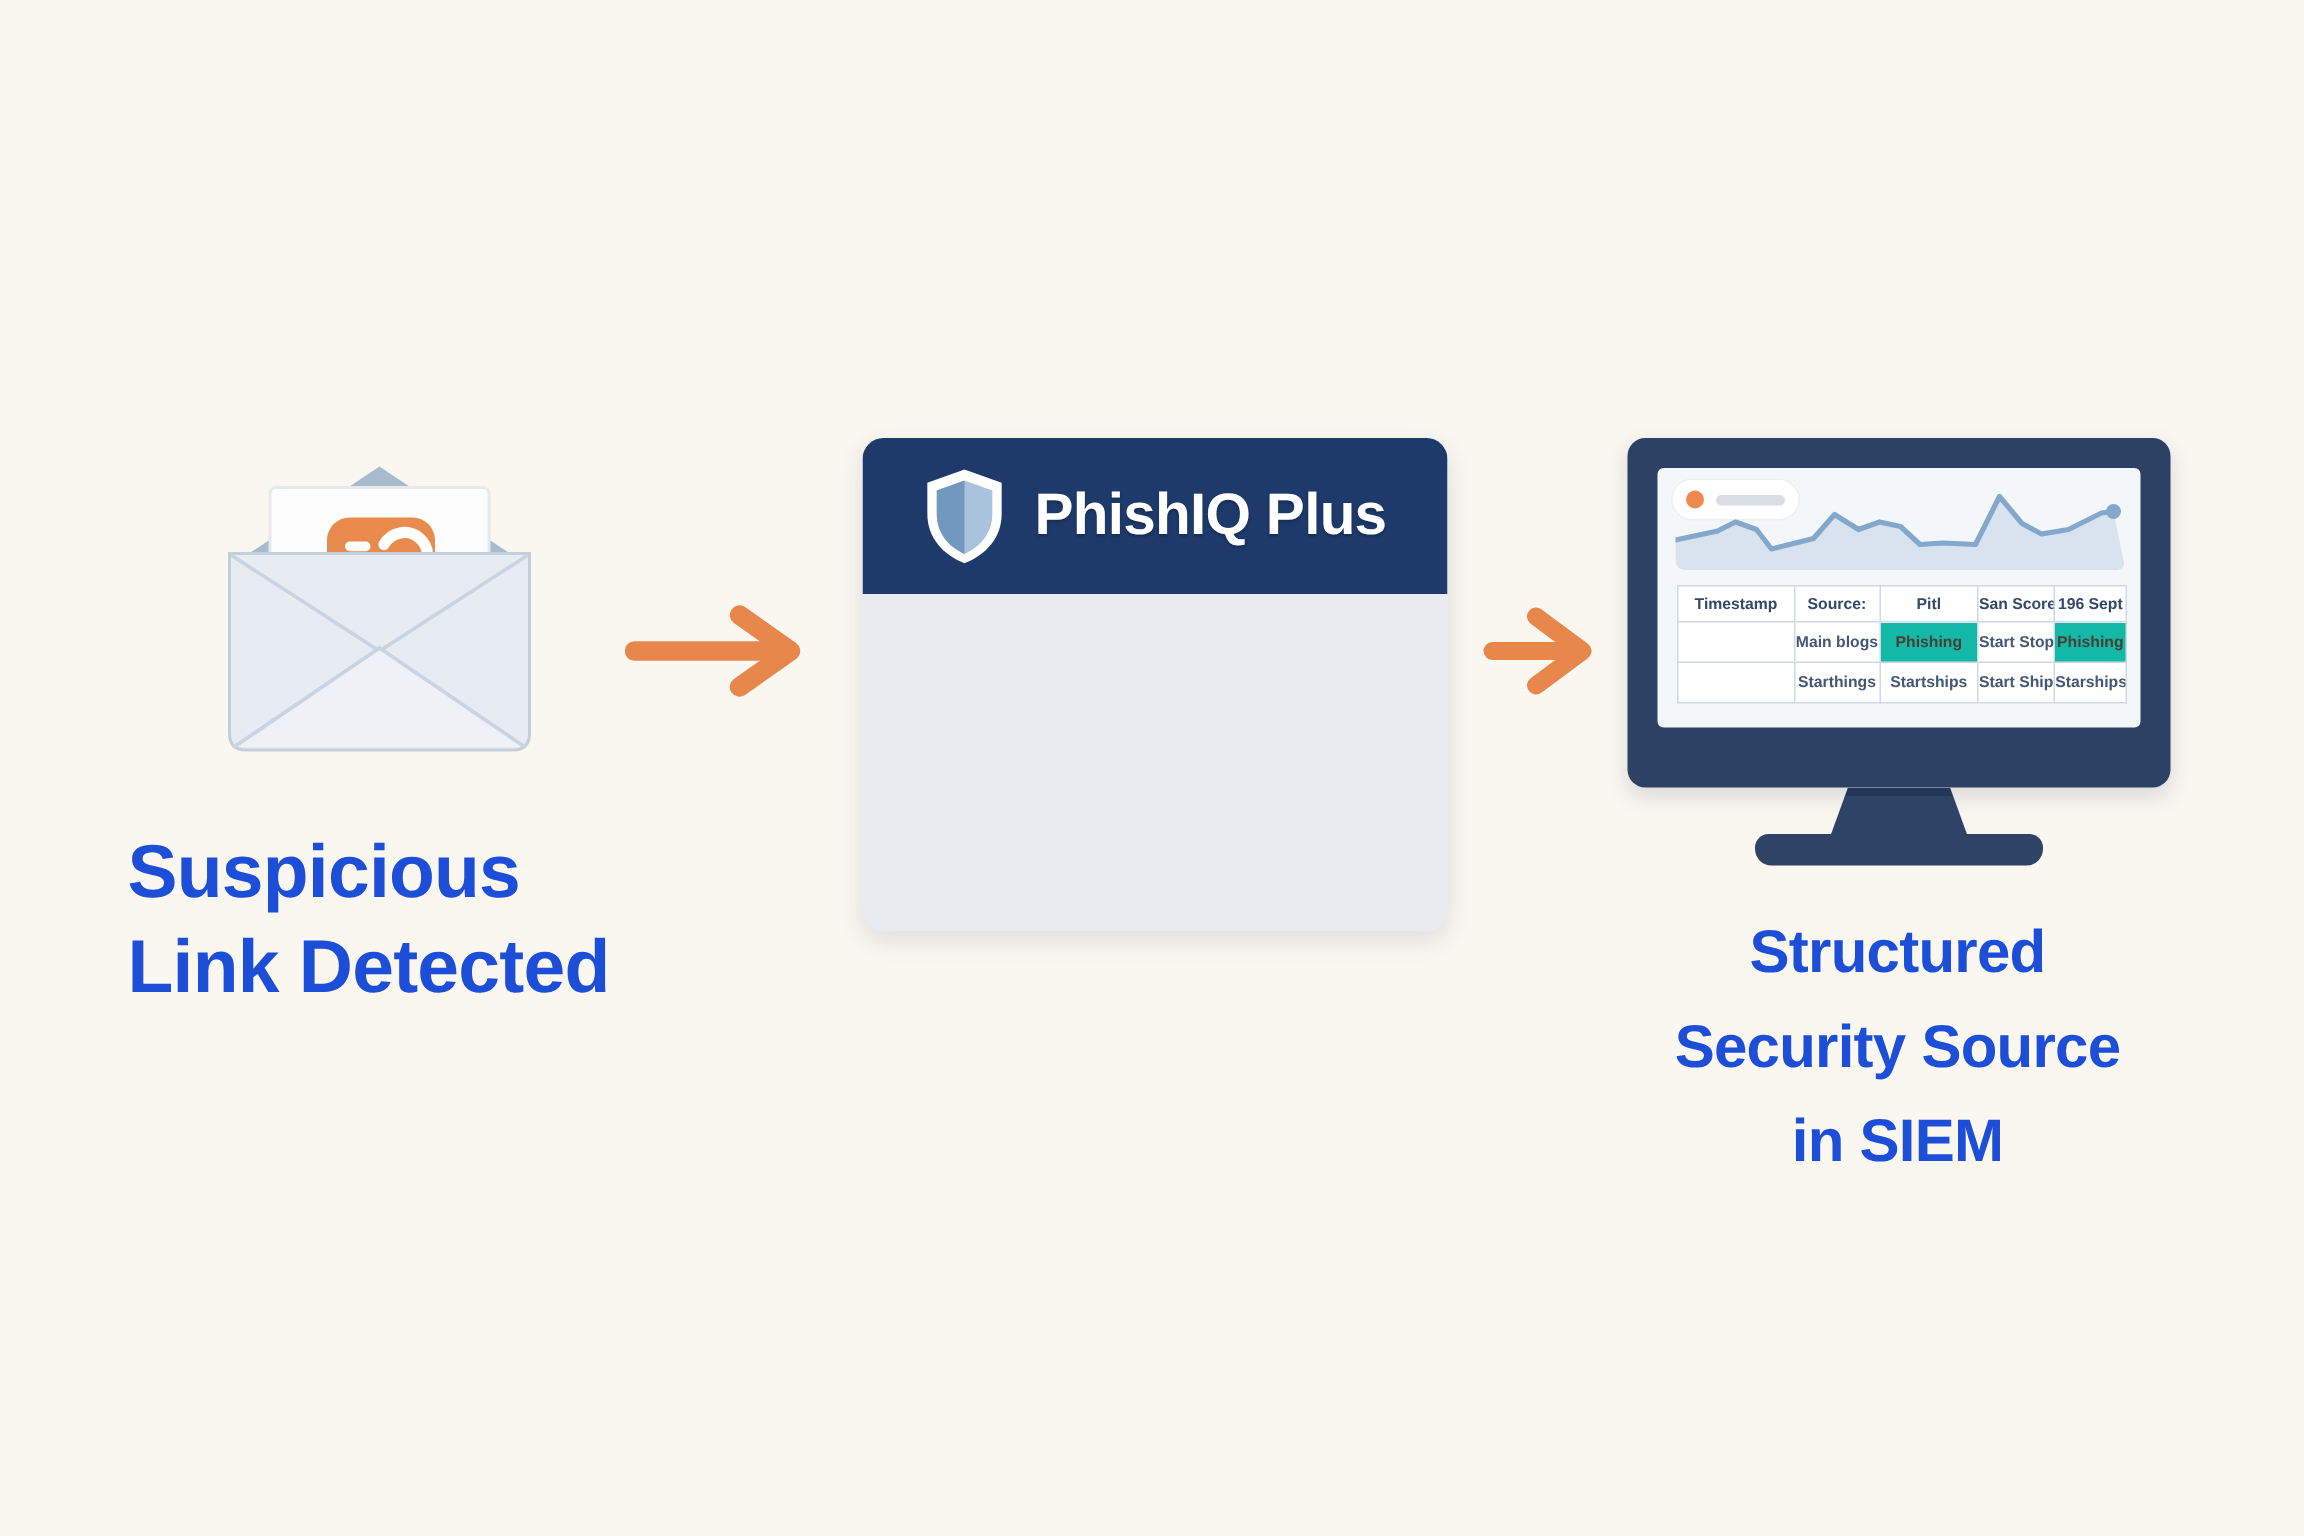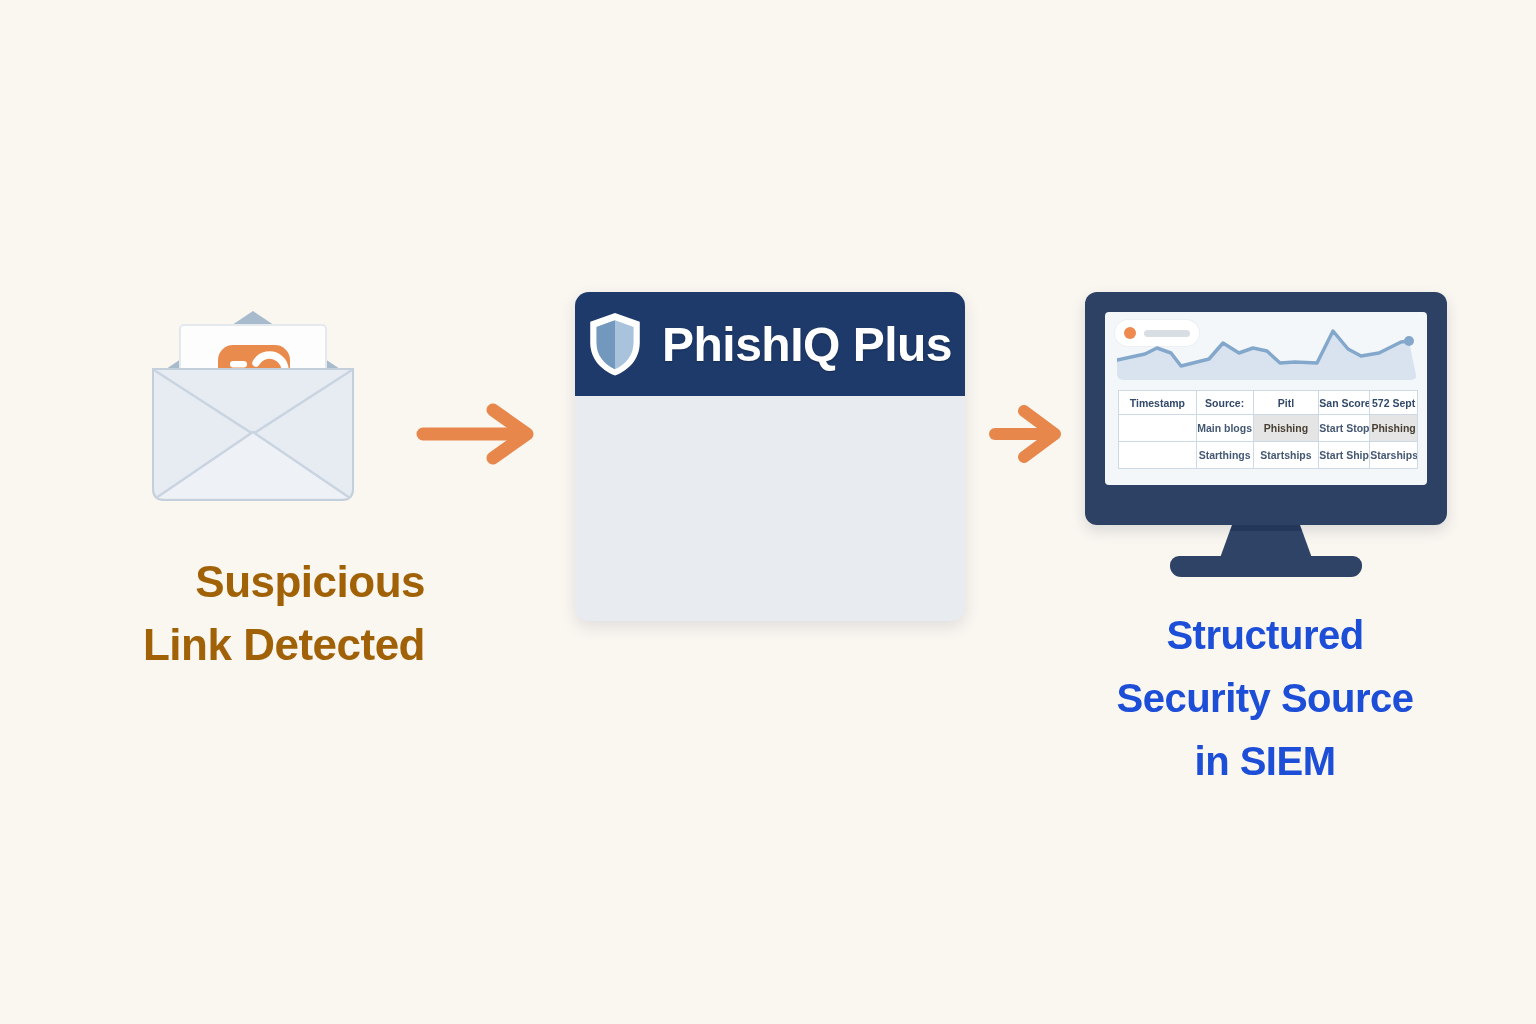--- a/index.html
+++ b/index.html
@@ -8,41 +8,41 @@
     background:#faf6f0;
     font-family:"Liberation Sans","DejaVu Sans",sans-serif;
     position:relative;
   }
   .stage{position:absolute;inset:0;}
 
   
   .envelope-wrap{position:absolute;left:150px;top:303px;width:206px;height:200px;}
   .caption-left{
     position:absolute;left:85px;top:550px;width:340px;
-    text-align:right;color:#a16207;font-size:44px;font-weight:700;
+    text-align:left;color:#1d4ed8;font-size:50px;font-weight:700;
     line-height:63px;letter-spacing:-0.5px;
   }
 
   
   .arrow-1{position:absolute;left:415px;top:402px;width:130px;height:64px;}
   .arrow-2{position:absolute;left:988px;top:402px;width:80px;height:64px;}
 
   
   .analyzer-card{
     position:absolute;left:575px;top:292px;width:390px;height:329px;
     border-radius:14px;box-shadow:0 6px 16px rgba(40,60,90,.12);
     overflow:hidden;background:#e8ecf1;
   }
   .analyzer-header{
     height:104px;background:#1d3a6b;
     display:flex;align-items:center;justify-content:center;gap:20px;
   }
   .shield-icon{width:54px;height:64px;flex:0 0 auto;}
   .analyzer-title{
-    color:#ffffff;font-size:48px;font-weight:700;letter-spacing:-0.5px;
+    color:#ffffff;font-size:39px;font-weight:700;letter-spacing:-0.5px;
     text-shadow:0 1px 2px rgba(0,0,0,.25);
   }
   .analyzer-body{padding:36px 26px 0 32px;display:flex;flex-direction:column;gap:22px;}
   .field-row{height:36px;display:flex;align-items:center;justify-content:space-between;}
   .field-label{color:#2f466a;font-size:29px;font-weight:700;letter-spacing:-0.3px;}
   .field-pill{height:13px;border-radius:7px;flex:0 0 auto;}
   .field-pill.w-long{width:70px;}
   .field-pill.w-mid{width:68px;}
   .field-pill.w-short{width:24px;}
 
@@ -84,21 +84,21 @@
     position:absolute;left:13px;top:78px;width:300px;height:78px;
     border-collapse:collapse;table-layout:fixed;background:#ffffff;
     font-size:10.5px;font-weight:700;color:#445874;
   }
   .siem-table th,.siem-table td{
     border:1.4px solid #cdd9e6;text-align:center;vertical-align:middle;
     padding:0;overflow:hidden;white-space:nowrap;
   }
   .siem-table th{height:23px;color:#33496a;font-weight:700;}
   .siem-table td{height:26px;}
-  .siem-table td.hl{background:#e5e5e5;color:#473f33;}
+  .siem-table td.hl{background:#14b8a6;color:#473f33;}
   .row-pill{width:58px;height:13px;border-radius:7px;background:#b7cee5;margin:0 auto;}
 
   .caption-right{
     position:absolute;left:1075px;top:604px;width:380px;
     text-align:center;color:#1d4ed8;font-size:40px;font-weight:700;
     line-height:63px;letter-spacing:-0.5px;
   }
 </style>
 </head>
 <body>
@@ -170,21 +170,21 @@
               <col style="width:22%">
               <col style="width:17%">
               <col style="width:16%">
           </colgroup>
           <thead>
             <tr>
               <th>Timestamp</th>
               <th>Source:</th>
               <th>Pitl</th>
               <th>San Score</th>
-              <th>572 Sept</th>
+              <th>196 Sept</th>
             </tr>
           </thead>
           <tbody>
             <tr>
               <td><span class="row-pill"></span></td>
               <td>Main blogs</td>
               <td class="hl">Phishing</td>
               <td>Start Stop</td>
               <td class="hl">Phishing</td>
             </tr>

